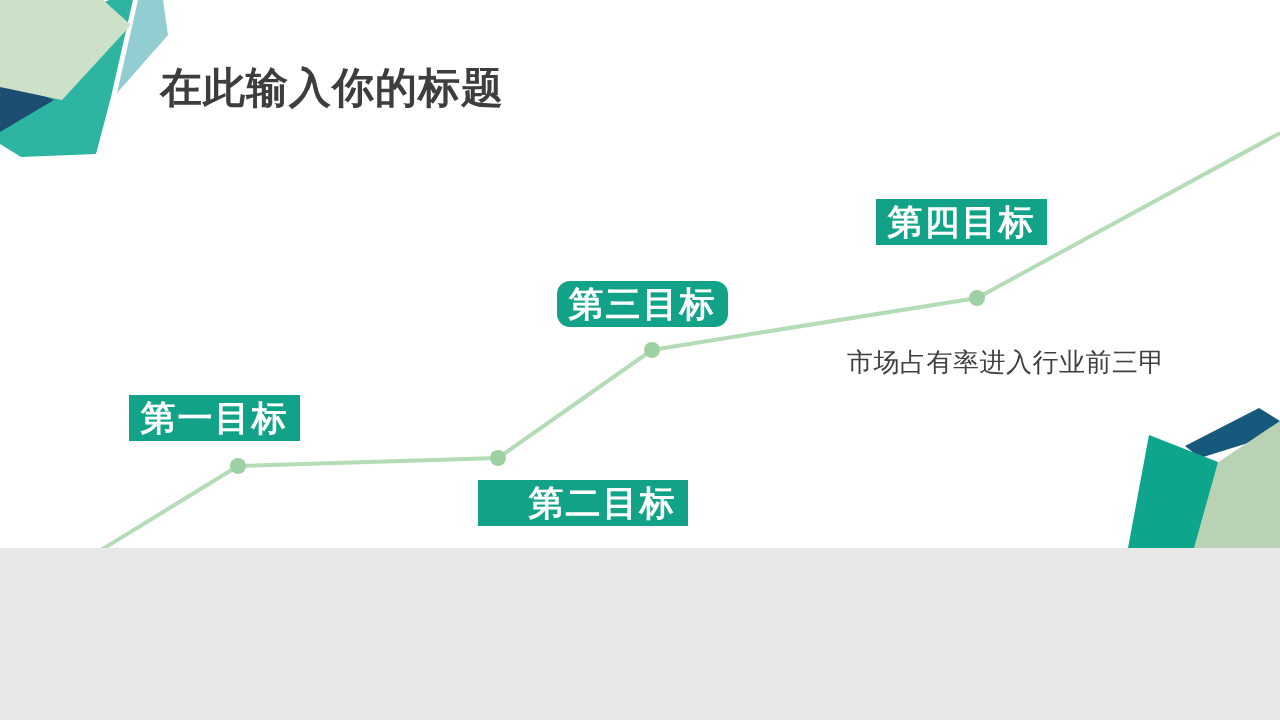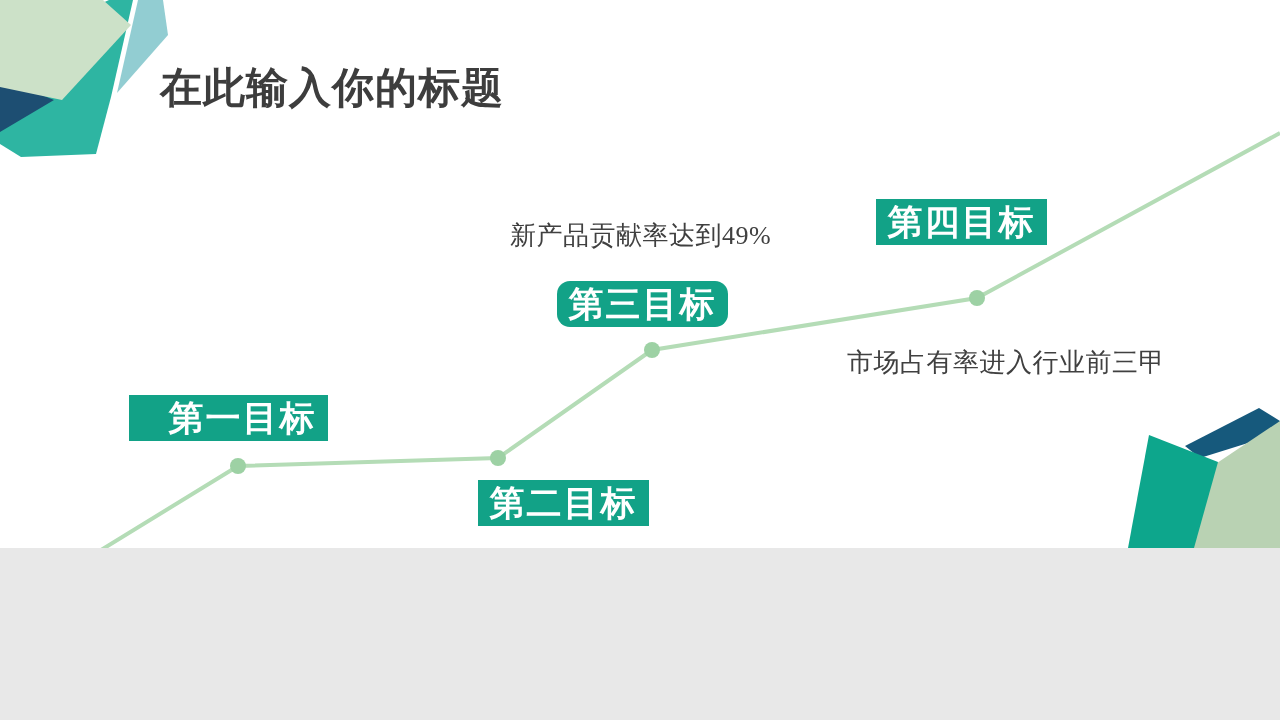--- a/index.html
+++ b/index.html
@@ -20,22 +20,22 @@
     position:absolute;width:171px;height:46px;
     background:var(--badge_green);color:#ffffff;
     font-size:35px;font-weight:700;letter-spacing:2px;
     display:flex;align-items:center;justify-content:center;
     white-space:nowrap;
   }
   .desc{
     position:absolute;font-size:26px;color:var(--text_gray);
     white-space:nowrap;letter-spacing:0.5px;
   }
-  .badge.b1{left:129px;top:395px;padding-left:28px;}
-  .badge.b2{left:478px;top:480px;}
+  .badge.b1{left:129px;top:395px;}
+  .badge.b2{left:478px;top:480px;padding-left:39px;}
   .badge.b3{left:557px;top:281px;border-radius:13px;}
   .badge.b4{left:876px;top:199px;}
   .desc.d1{left:85px;top:325px;}
   .desc.d2{left:428px;top:561px;}
   .desc.d3{left:510px;top:218px;}
   .desc.d4{left:847px;top:345px;}
 </style>
 </head>
 <body>
 
@@ -61,19 +61,18 @@
       <circle cx="652" cy="350" r="8" fill="var(--dot_green)"></circle>
       <circle cx="977" cy="298" r="8" fill="var(--dot_green)"></circle>
     </svg>
 
   <div class="slide-title">在此输入你的标题</div>
 
   <div class="badge b1">第一目标</div>
 
   <div class="badge b2">第二目标</div>
 
-  <div class="desc d3">新产品贡献率达到49%</div>
   <div class="badge b3">第三目标</div>
 
   <div class="badge b4">第四目标</div>
   <div class="desc d4">市场占有率进入行业前三甲</div>
 
 </div>
 
 </body></html>

